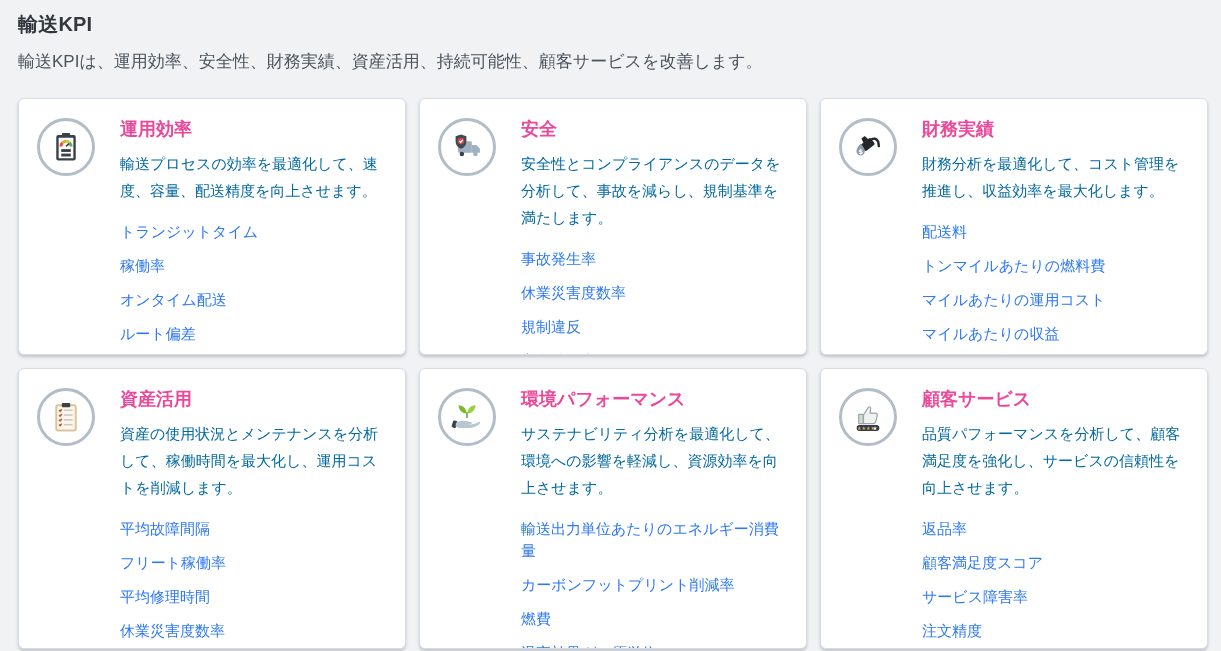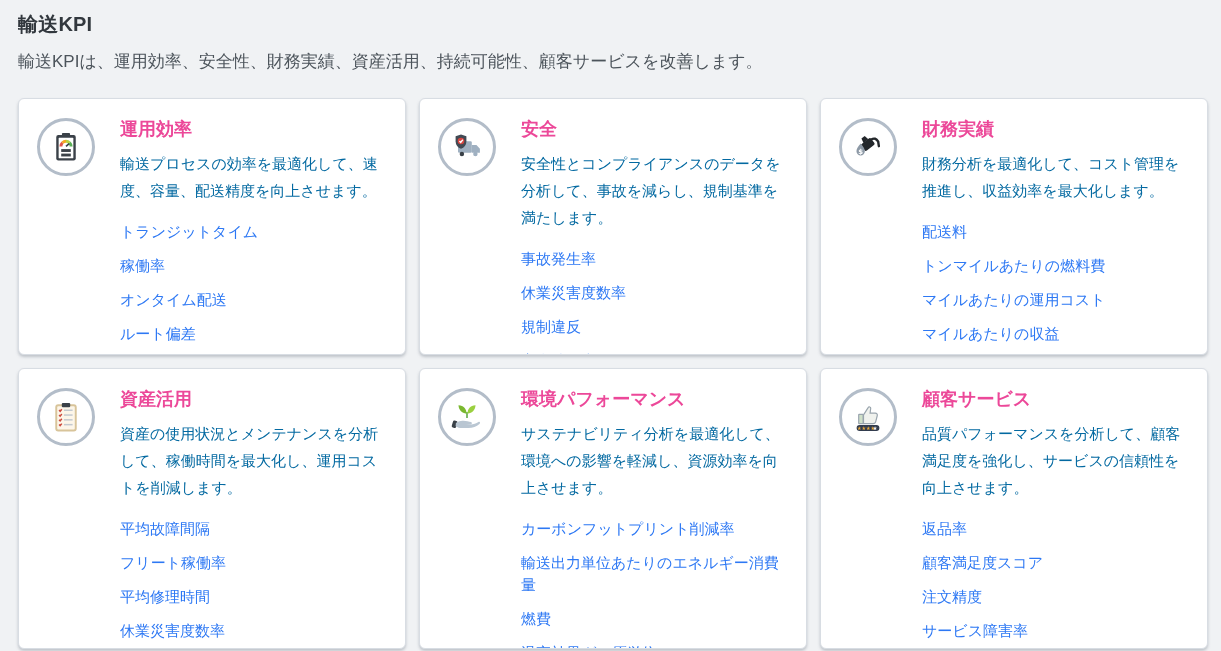--- a/index.html
+++ b/index.html
@@ -185,22 +185,22 @@
         <path d="M11.7 9.8 C8.3 9.4 6.6 7.3 6.3 4.2 C9.9 4.4 11.6 6.6 11.7 9.8 Z" fill="#7ab82f"></path>
         <path d="M12.3 9.8 C12.4 6.6 14.1 4.4 17.7 4.2 C17.4 7.3 15.7 9.4 12.3 9.8 Z" fill="#9ad03f"></path>
         <rect x="2.2" y="14.4" width="3" height="4.8" rx="0.9" transform="rotate(16 3.7 16.8)" fill="#3a4148"></rect>
         <path d="M4.6 16 C6.4 14.8 8 14.3 9.6 14.5 C11.3 14.7 13.5 15.1 14.6 15.3 C15.6 15.5 15.5 16.8 14.4 16.9 L11.2 17 L14.4 17 C16.4 17 18.1 16.4 19.6 15.4 C20.6 14.8 21.1 16 20.3 16.7 C18.3 18.5 15.8 19.4 13 19.4 L8.6 19.4 C7 19.4 5.7 18.9 4.4 18.1 Z" fill="#b9c6d2"></path>
       </svg>
     </div>
     <div class="card-content">
       <h2 class="card-title">環境パフォーマンス</h2>
       <p class="card-desc">サステナビリティ分析を最適化して、環境への影響を軽減し、資源効率を向上させます。</p>
       <ul class="kpi-links">
+        <li><a>輸送出力単位あたりのエネルギー消費量</a></li>
         <li><a>カーボンフットプリント削減率</a></li>
-        <li><a>輸送出力単位あたりのエネルギー消費量</a></li>
         <li><a>燃費</a></li>
         <li><a>温室効果ガス原単位</a></li>
       </ul>
     </div>
   </section>
 
   <section class="card">
     <div class="icon-circle">
       <svg viewBox="0 0 24 24">
         <rect x="5.8" y="10.2" width="3" height="6.2" rx="0.3" fill="#cfe0c8" stroke="#9aa5ae" stroke-width="0.8"></rect>
@@ -209,19 +209,19 @@
         <text x="10.7" y="20.5" font-size="3.4" fill="#e9a83a" text-anchor="middle" font-family="DejaVu Sans, sans-serif">★★★★</text>
         <text x="16.7" y="20.5" font-size="3.4" fill="#ffffff" text-anchor="middle" font-family="DejaVu Sans, sans-serif">★</text>
       </svg>
     </div>
     <div class="card-content">
       <h2 class="card-title">顧客サービス</h2>
       <p class="card-desc">品質パフォーマンスを分析して、顧客満足度を強化し、サービスの信頼性を向上させます。</p>
       <ul class="kpi-links">
         <li><a>返品率</a></li>
         <li><a>顧客満足度スコア</a></li>
+        <li><a>サービス障害率</a></li>
         <li><a>注文精度</a></li>
-        <li><a>サービス障害率</a></li>
       </ul>
     </div>
   </section>
 
 </main>
 
 </body></html>

